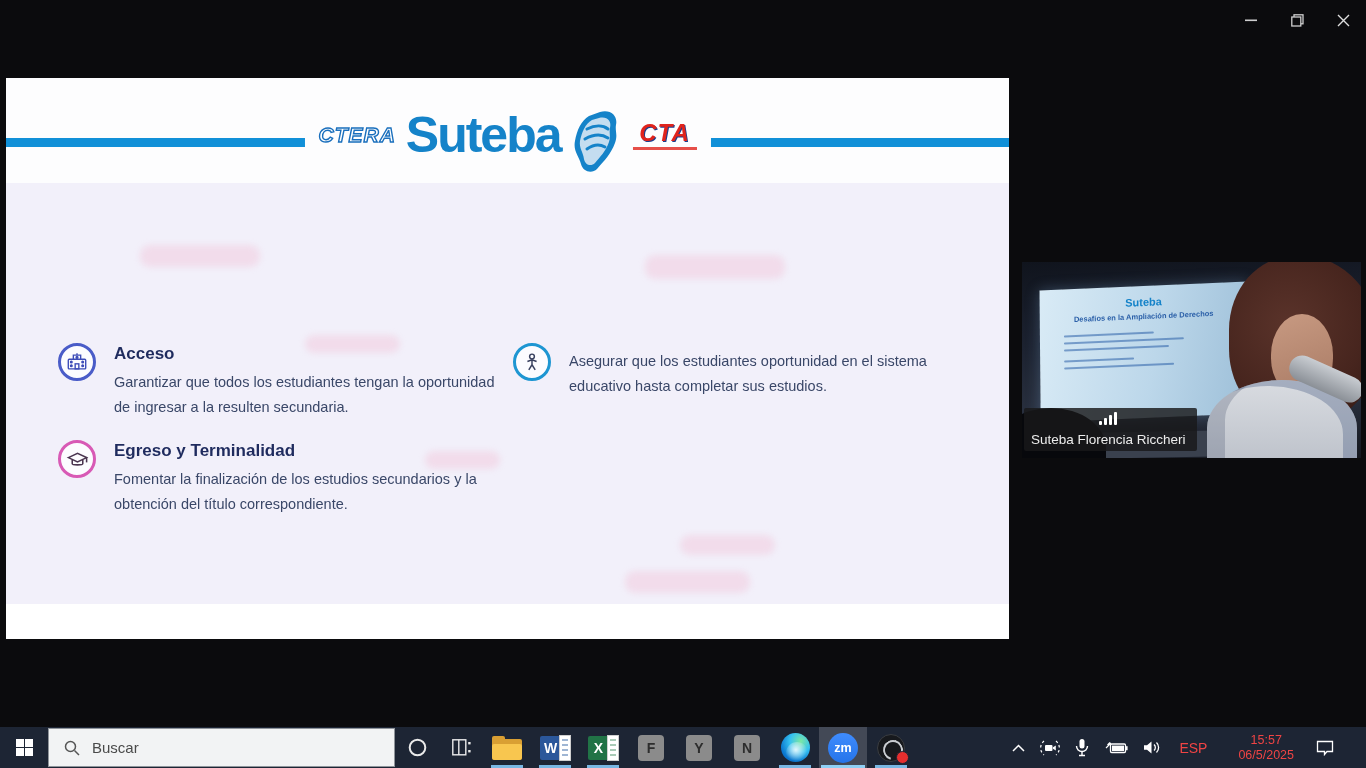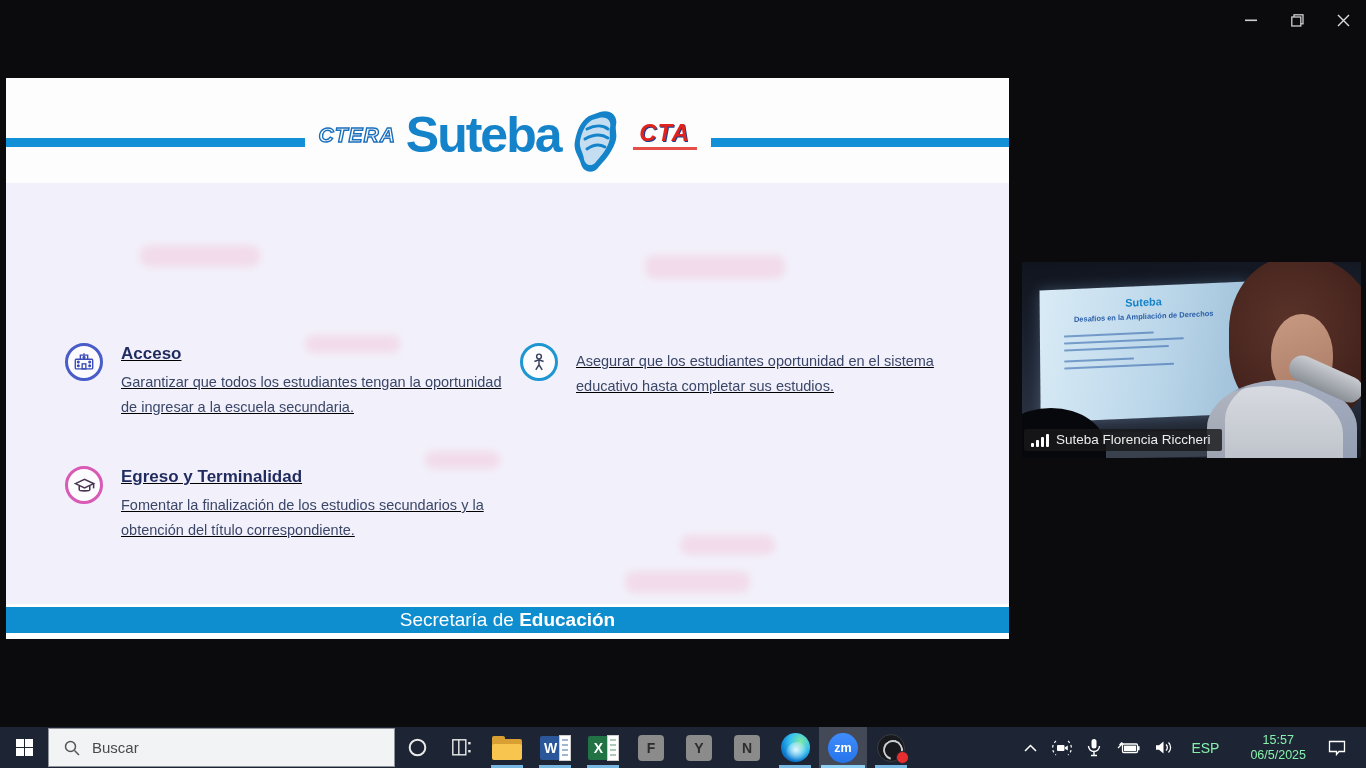--- a/index.html
+++ b/index.html
@@ -20,22 +20,22 @@
   .suteba-text { font-size:50px; font-weight:800; color:#1583c9; letter-spacing:-2px; line-height:1; }
   .map-glyph { margin-left:-4px; margin-top:14px; }
   .cta-block { display:flex; flex-direction:column; align-items:center; margin-left:4px; }
   .cta-text { font-size:24px; font-weight:900; font-style:italic; color:#e0231c; line-height:1;
               text-shadow:1px 1px 0 #1a3f8f; letter-spacing:1px; }
   .cta-caption { width:64px; height:3px; background:#e0231c; margin-top:2px; opacity:.8; }
 
   .slide-content { position:relative; height:421px; background:#f2f0fa; overflow:hidden; }
   .slide-title { padding-top:17px; text-align:center; font-size:30px; font-weight:700;
                  color:#222c5e; line-height:47px; letter-spacing:.3px; }
-  .items-grid { position:absolute; left:59px; top:160px; width:905px;
-                display:grid; grid-template-columns:455px 1fr; row-gap:46px;text-decoration:underline; }
+  .items-grid { position:absolute; left:52px; top:160px; width:905px;
+                display:grid; grid-template-columns:455px 1fr; row-gap:20px; }
   .item { display:flex; gap:18px; }
   .item-icon-circle { flex:0 0 38px; width:38px; height:38px; border-radius:50%;
                       border:3px solid #4a5cc8; background:#fcfcff;
                       display:flex; align-items:center; justify-content:center; }
   .item-title { font-size:17px; font-weight:700; color:#1f2b5e; margin-top:1px; }
   .item-desc { font-size:14.5px; color:#3a4768; line-height:25px; margin-top:6px; }
   .w1 { max-width:382px; } .w2 { max-width:400px; }
 
   .footer-gap { height:3px; background:#fff; }
   .footer-band { height:26px; background:#0f8ecf; text-align:center; color:#fff;
@@ -65,21 +65,21 @@
               background:linear-gradient(160deg,#c89a82,#a87a64); }
   .cam-mic { position:absolute; right:-4px; top:104px; width:78px; height:26px; border-radius:13px;
              background:linear-gradient(180deg,#c9cdd2,#8a8f96); transform:rotate(24deg); }
   .cam-scarf { position:absolute; right:4px; bottom:-18px; width:150px; height:96px; border-radius:50% 50% 0 0;
                background:linear-gradient(180deg,#d9dce1,#b9bec7);
                box-shadow:inset -14px 6px 0 rgba(70,90,130,.35), inset 18px -8px 0 rgba(60,70,100,.25); }
   .cam-silhouette { position:absolute; left:-26px; bottom:-30px; width:110px; height:80px;
                     border-radius:50% 50% 0 0; background:#07080c; }
   .cam-label { position:absolute; left:2px; bottom:7px; display:flex; align-items:center; gap:7px;
                background:rgba(24,24,26,.82); border-radius:2px; padding:3px 11px 4px 7px;
-               color:#ececec; font-size:13.5px; }
+               color:#ececec; font-size:13.5px;flex-direction:column; }
   .audio-bars { display:flex; align-items:flex-end; gap:2px; height:14px; }
   .audio-bars i { display:block; width:3px; background:#fff; border-radius:1px; }
 
   
   .taskbar { position:absolute; left:0; bottom:0; width:1366px; height:41px; background:#1d2534;
              display:flex; align-items:center; z-index:40; }
   .tb-start { width:48px; height:41px; display:flex; align-items:center; justify-content:center; }
   .tb-search { position:relative; width:347px; height:39px; background:#f2f3f4; border:1px solid #8f949a;
                display:flex; align-items:center; padding-left:15px; gap:12px; }
   .tb-search input { border:none; outline:none; background:transparent; font-size:15px; color:#3a3a3a;
@@ -114,21 +114,21 @@
                       background:radial-gradient(circle at 45% 35%, rgba(255,255,255,.85), rgba(255,255,255,0) 60%); }
   .zoom-icon { width:30px; height:30px; border-radius:50%; background:linear-gradient(180deg,#3f8cfd,#2574ea);
                color:#fff; font-weight:700; font-size:12.5px; display:flex; align-items:center; justify-content:center; }
   .obs-icon { position:relative; width:28px; height:28px; border-radius:50%; background:#17191d;
               border:1px solid #3a3d42; }
   .obs-icon::before { content:""; position:absolute; left:5px; top:5px; width:16px; height:16px; border-radius:50%;
                       border:2.5px solid #c9ccd1; border-bottom-color:transparent; transform:rotate(-30deg); }
   .obs-dot { position:absolute; right:-5px; bottom:-3px; width:13px; height:13px; border-radius:50%;
              background:#e62e2e; border:1px solid #1d2534; }
 
-  .tray { margin-left:auto; display:flex; align-items:center; gap:9px; padding-right:8px; color:#86efac; }
+  .tray { margin-left:auto; display:flex; align-items:center; gap:9px; padding-right:20px; color:#ef4444; }
   .tray-item { display:flex; align-items:center; justify-content:center; height:41px; padding:0 3px; }
   .tray-lang { font-size:14px; padding:0 6px; }
   .tray-clock { text-align:center; font-size:12.5px; line-height:15px; padding:0 5px;margin-left:11px; }
   .tray-bubble { padding:0 12px 0 8px; }
 </style>
 </head>
 <body>
 
 <div class="win-controls">
   <div class="win-btn">
@@ -186,21 +186,21 @@
             <rect x="10" y="14" width="4" height="5.5"></rect>
             <circle cx="5.8" cy="12" r="0.9" fill="#3d4cb8"></circle>
               <circle cx="18.2" cy="12" r="0.9" fill="#3d4cb8"></circle>
             <circle cx="5.8" cy="16" r="0.9" fill="#3d4cb8"></circle>
               <circle cx="18.2" cy="16" r="0.9" fill="#3d4cb8"></circle>
             <circle cx="12" cy="7" r="1" fill="#3d4cb8"></circle>
           </svg>
         </div>
         <div>
           <div class="item-title">Acceso</div>
-          <div class="item-desc w1">Garantizar que todos los estudiantes tengan la oportunidad de ingresar a la escuela secundaria.</div>
+          <div class="item-desc w1">Garantizar que todos los estudiantes tengan la oportunidad de ingresar a la resulten secundaria.</div>
         </div>
       </div>
 
       <div class="item">
         <div class="item-icon-circle" style="border-color: rgb(30, 150, 210);">
           <svg width="22" height="22" viewBox="0 0 24 24" fill="none" stroke="#39415f" stroke-width="1.6">
             <circle cx="12" cy="6" r="2.6"></circle>
             <path d="M12 8.6 V15 M12 15 L8.5 20.5 M12 15 L15.5 20.5 M7 11.5 L12 9.5 L17 11.5"></path>
           </svg>
         </div>
@@ -220,24 +220,20 @@
         <div>
           <div class="item-title">Egreso y Terminalidad</div>
           <div class="item-desc w1">Fomentar la finalización de los estudios secundarios y la obtención del título correspondiente.</div>
         </div>
       </div>
 
     </div>
   </div>
 
   <div class="footer-gap"></div>
-  <div class="footer-band">
-    <span>Secretaría de</span>
-    <b>Educación</b>
-  </div>
   <div class="footer-bottom"></div>
 </div>
 
 <div class="webcam">
   <div class="cam-screen">
     <div class="mini-logo">Suteba</div>
     <div class="mini-title">Desafíos en la Ampliación de Derechos</div>
     <div class="mini-lines">
       <div style="width:90px"></div>
         <div style="width:120px"></div>

